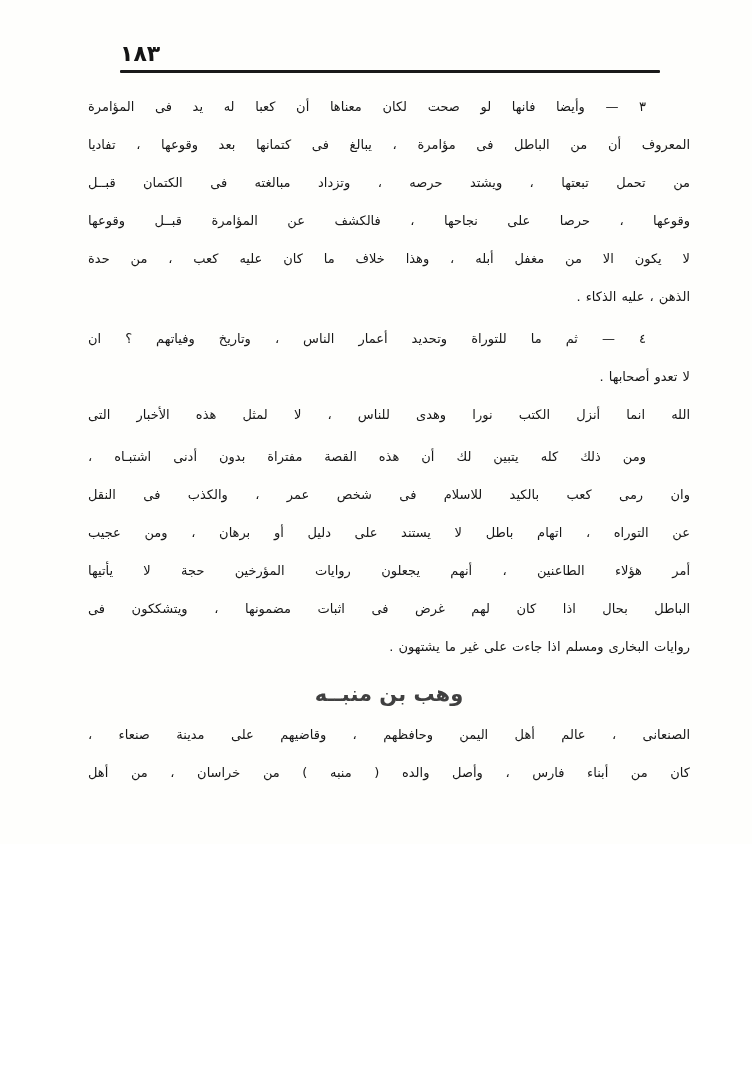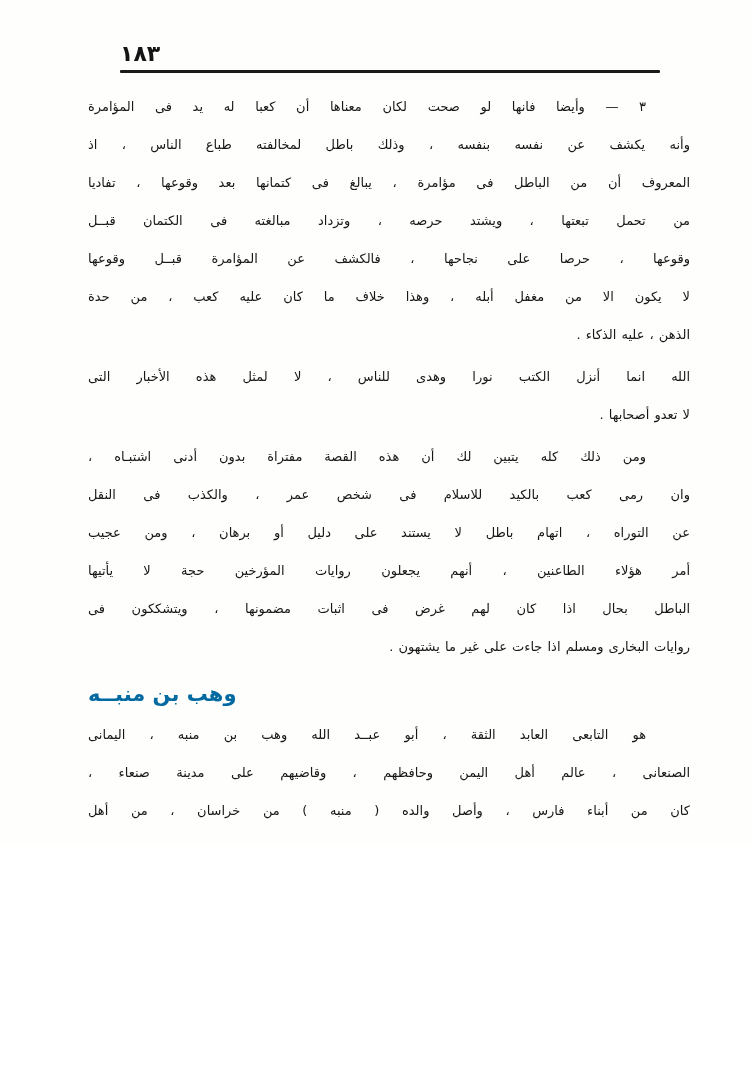--- a/index.html
+++ b/index.html
@@ -62,64 +62,63 @@
     padding-right: 44px;
   }
   .line.lend {             
     text-align-last: right;
   }
   .section-heading {
     margin: 8px 0 2px 0;
     font-size: 21px;
     font-weight: bold;
     line-height: 40px;
-    text-align: left;
+    text-align: center;
     direction: rtl;
-    color: #0369a1;
+    color: #404040;
   }
 </style>
 </head>
 <body>
 
 <main class="page">
 
   <header class="page-header">
     <div class="page-number">١٨٣</div>
     <div class="header-rule"></div>
   </header>
 
   <section class="text-block">
 
     <p class="para">
       <span class="line lstart">٣ — وأيضا فانها لو صحت لكان معناها أن كعبا له يد فى المؤامرة</span>
-      <span class="line">وأنه يكشف عن نفسه بنفسه ، وذلك باطل لمخالفته طباع الناس ، اذ</span>
       <span class="line">المعروف أن من الباطل فى مؤامرة ، يبالغ فى كتمانها بعد وقوعها ، تفاديا</span>
       <span class="line">من تحمل تبعتها ، ويشتد حرصه ، وتزداد مبالغته فى الكتمان قبــل</span>
       <span class="line">وقوعها ، حرصا على نجاحها ، فالكشف عن المؤامرة قبــل وقوعها</span>
       <span class="line">لا يكون الا من مغفل أبله ، وهذا خلاف ما كان عليه كعب ، من حدة</span>
       <span class="line lend">الذهن ، عليه الذكاء .</span>
     </p>
 
     <p class="para">
+      <span class="line lstart">٤ — ثم ما للتوراة وتحديد أعمار الناس ، وتاريخ وفياتهم ؟ ان</span>
+      <span class="line lend">لا تعدو أصحابها .</span>
       <span class="line">الله انما أنزل الكتب نورا وهدى للناس ، لا لمثل هذه الأخبار التى</span>
-      <span class="line lend">لا تعدو أصحابها .</span>
     </p>
 
     <p class="para">
       <span class="line lstart">ومن ذلك كله يتبين لك أن هذه القصة مفتراة بدون أدنى اشتبـاه ،</span>
       <span class="line">وان رمى كعب بالكيد للاسلام فى شخص عمر ، والكذب فى النقل</span>
       <span class="line">عن التوراه ، اتهام باطل لا يستند على دليل أو برهان ، ومن عجيب</span>
       <span class="line">أمر هؤلاء الطاعنين ، أنهم يجعلون روايات المؤرخين حجة لا يأتيها</span>
       <span class="line">الباطل بحال اذا كان لهم غرض فى اثبات مضمونها ، ويتشككون فى</span>
       <span class="line lend">روايات البخارى ومسلم اذا جاءت على غير ما يشتهون .</span>
     </p>
 
     <h2 class="section-heading">وهب بن منبــه</h2>
 
     <p class="para">
-      <span class="line lstart">هو التابعى العابد الثقة ، أبو عبــد الله وهب بن منبه ، اليمانى</span>
       <span class="line">الصنعانى ، عالم أهل اليمن وحافظهم ، وقاضيهم على مدينة صنعاء ،</span>
       <span class="line">كان من أبناء فارس ، وأصل والده ( منبه ) من خراسان ، من أهل</span>
     </p>
 
   </section>
 
 </main>
 
 </body></html>

